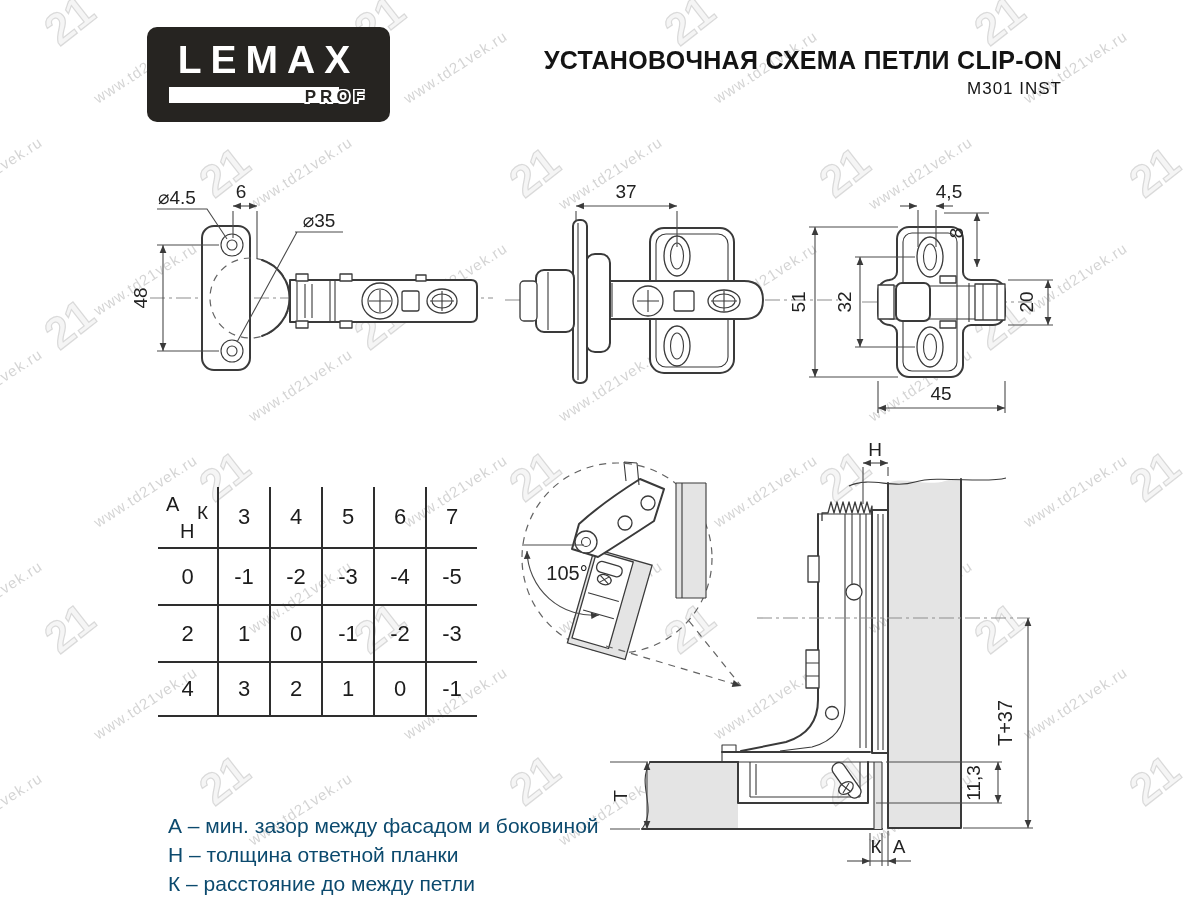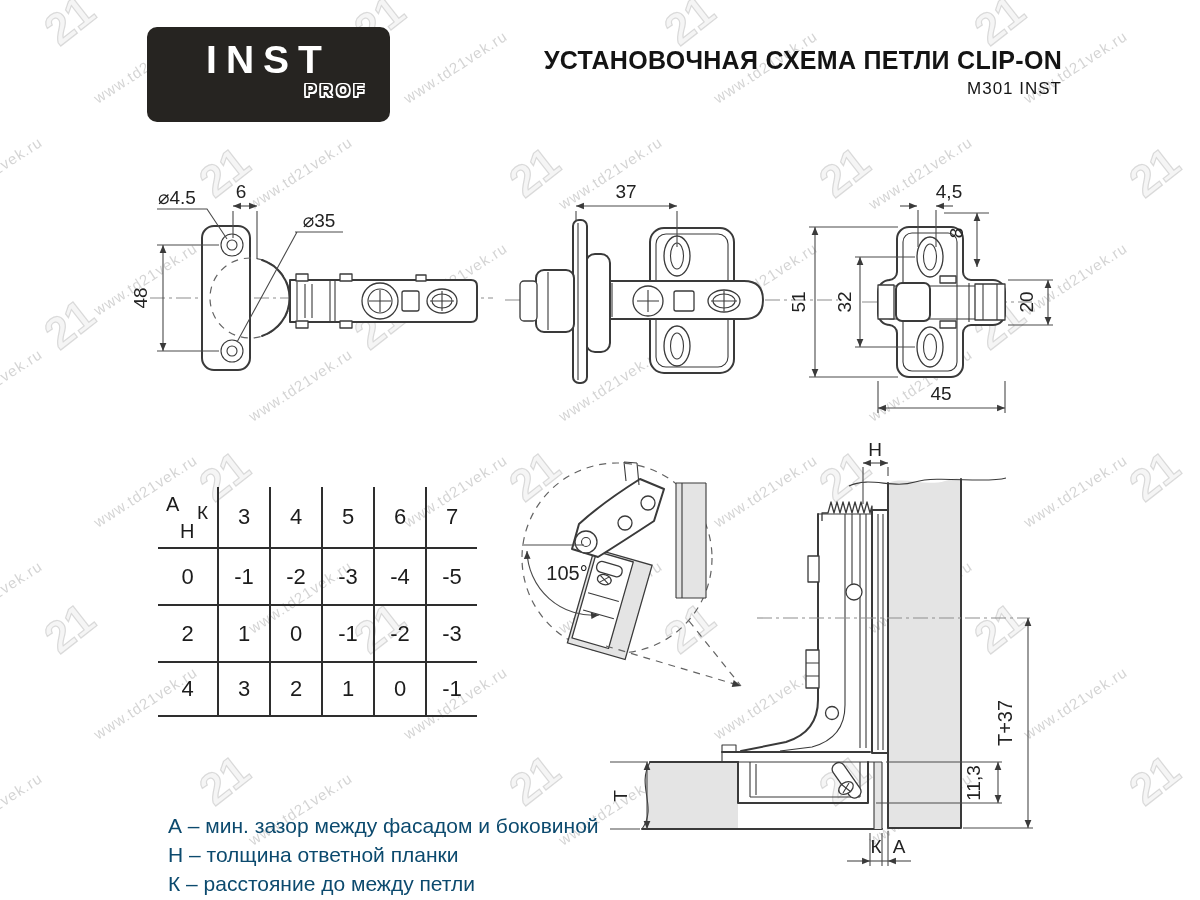--- a/index.html
+++ b/index.html
@@ -21,21 +21,21 @@
   .cl  {stroke:#8d8d8d;stroke-width:1.1;fill:none;stroke-dasharray:15 4 3 4;}
   .dsh {stroke:#636363;stroke-width:1.2;fill:none;stroke-dasharray:7 6;}
   .gry {fill:#e4e4e4;}
   text.dt{font-size:19px;fill:#222;}
   text.dt2{font-size:20px;fill:#222;}
   
   .logo{position:absolute;left:147px;top:27px;width:243px;height:95px;background:#262421;
         border-radius:10px;box-sizing:border-box;padding:13px 20px 0 20px;z-index:2;}
   .logo-brand{color:#fff;font-size:39px;font-weight:700;letter-spacing:9px;line-height:1;
               text-align:center;}
-  .logo-sub-row{display:flex;align-items:flex-end;margin-top:2px;padding:0 2px;flex-direction:column;}
+  .logo-sub-row{display:flex;align-items:flex-start;margin-top:8px;padding:0 2px;}
   .logo-bar{height:16px;background:#fff;flex:1;}
   .logo-sub{font-size:17px;font-weight:800;letter-spacing:4px;color:#262421;margin-left:-34px;
             text-shadow:-1.5px -1.5px 0 #fff,1.5px -1.5px 0 #fff,-1.5px 1.5px 0 #fff,
                         1.5px 1.5px 0 #fff,-1.5px 0 0 #fff,1.5px 0 0 #fff,0 -1.5px 0 #fff,0 1.5px 0 #fff;}
   
   .title-block{position:absolute;right:138px;top:46px;text-align:right;color:#141414;z-index:2;}
   .title-main{font-size:25px;font-weight:700;letter-spacing:.3px;margin-left:21px;}
   .title-sub{font-size:17px;font-weight:500;margin-top:4px;letter-spacing:1px;}
   
   .spec-table{position:absolute;left:158px;top:487px;display:grid;z-index:2;
@@ -321,21 +321,21 @@
         <path class="dim" d="M522,545 H584"></path>
         <path class="dim" d="M527,551 A66,66 0 0 0 599,615" marker-start="url(#arr)" marker-end="url(#arr)"></path>
         <text class="dt2" x="567" y="580" text-anchor="middle">105°</text>
         <path class="dsh" d="M606,646 L741,686" marker-end="url(#arr)"></path>
         <path class="dsh" d="M689,621 L741,686"></path>
       </g>
     </g>
   </svg>
 
   <div class="logo">
-    <div class="logo-brand">INST</div>
+    <div class="logo-brand">LEMAX</div>
     <div class="logo-sub-row">
       <div class="logo-bar"></div>
       <div class="logo-sub">PROF</div>
     </div>
   </div>
 
   <div class="title-block">
     <div class="title-main">УСТАНОВОЧНАЯ СХЕМА ПЕТЛИ CLIP-ON</div>
     <div class="title-sub">M301 INST</div>
   </div>

